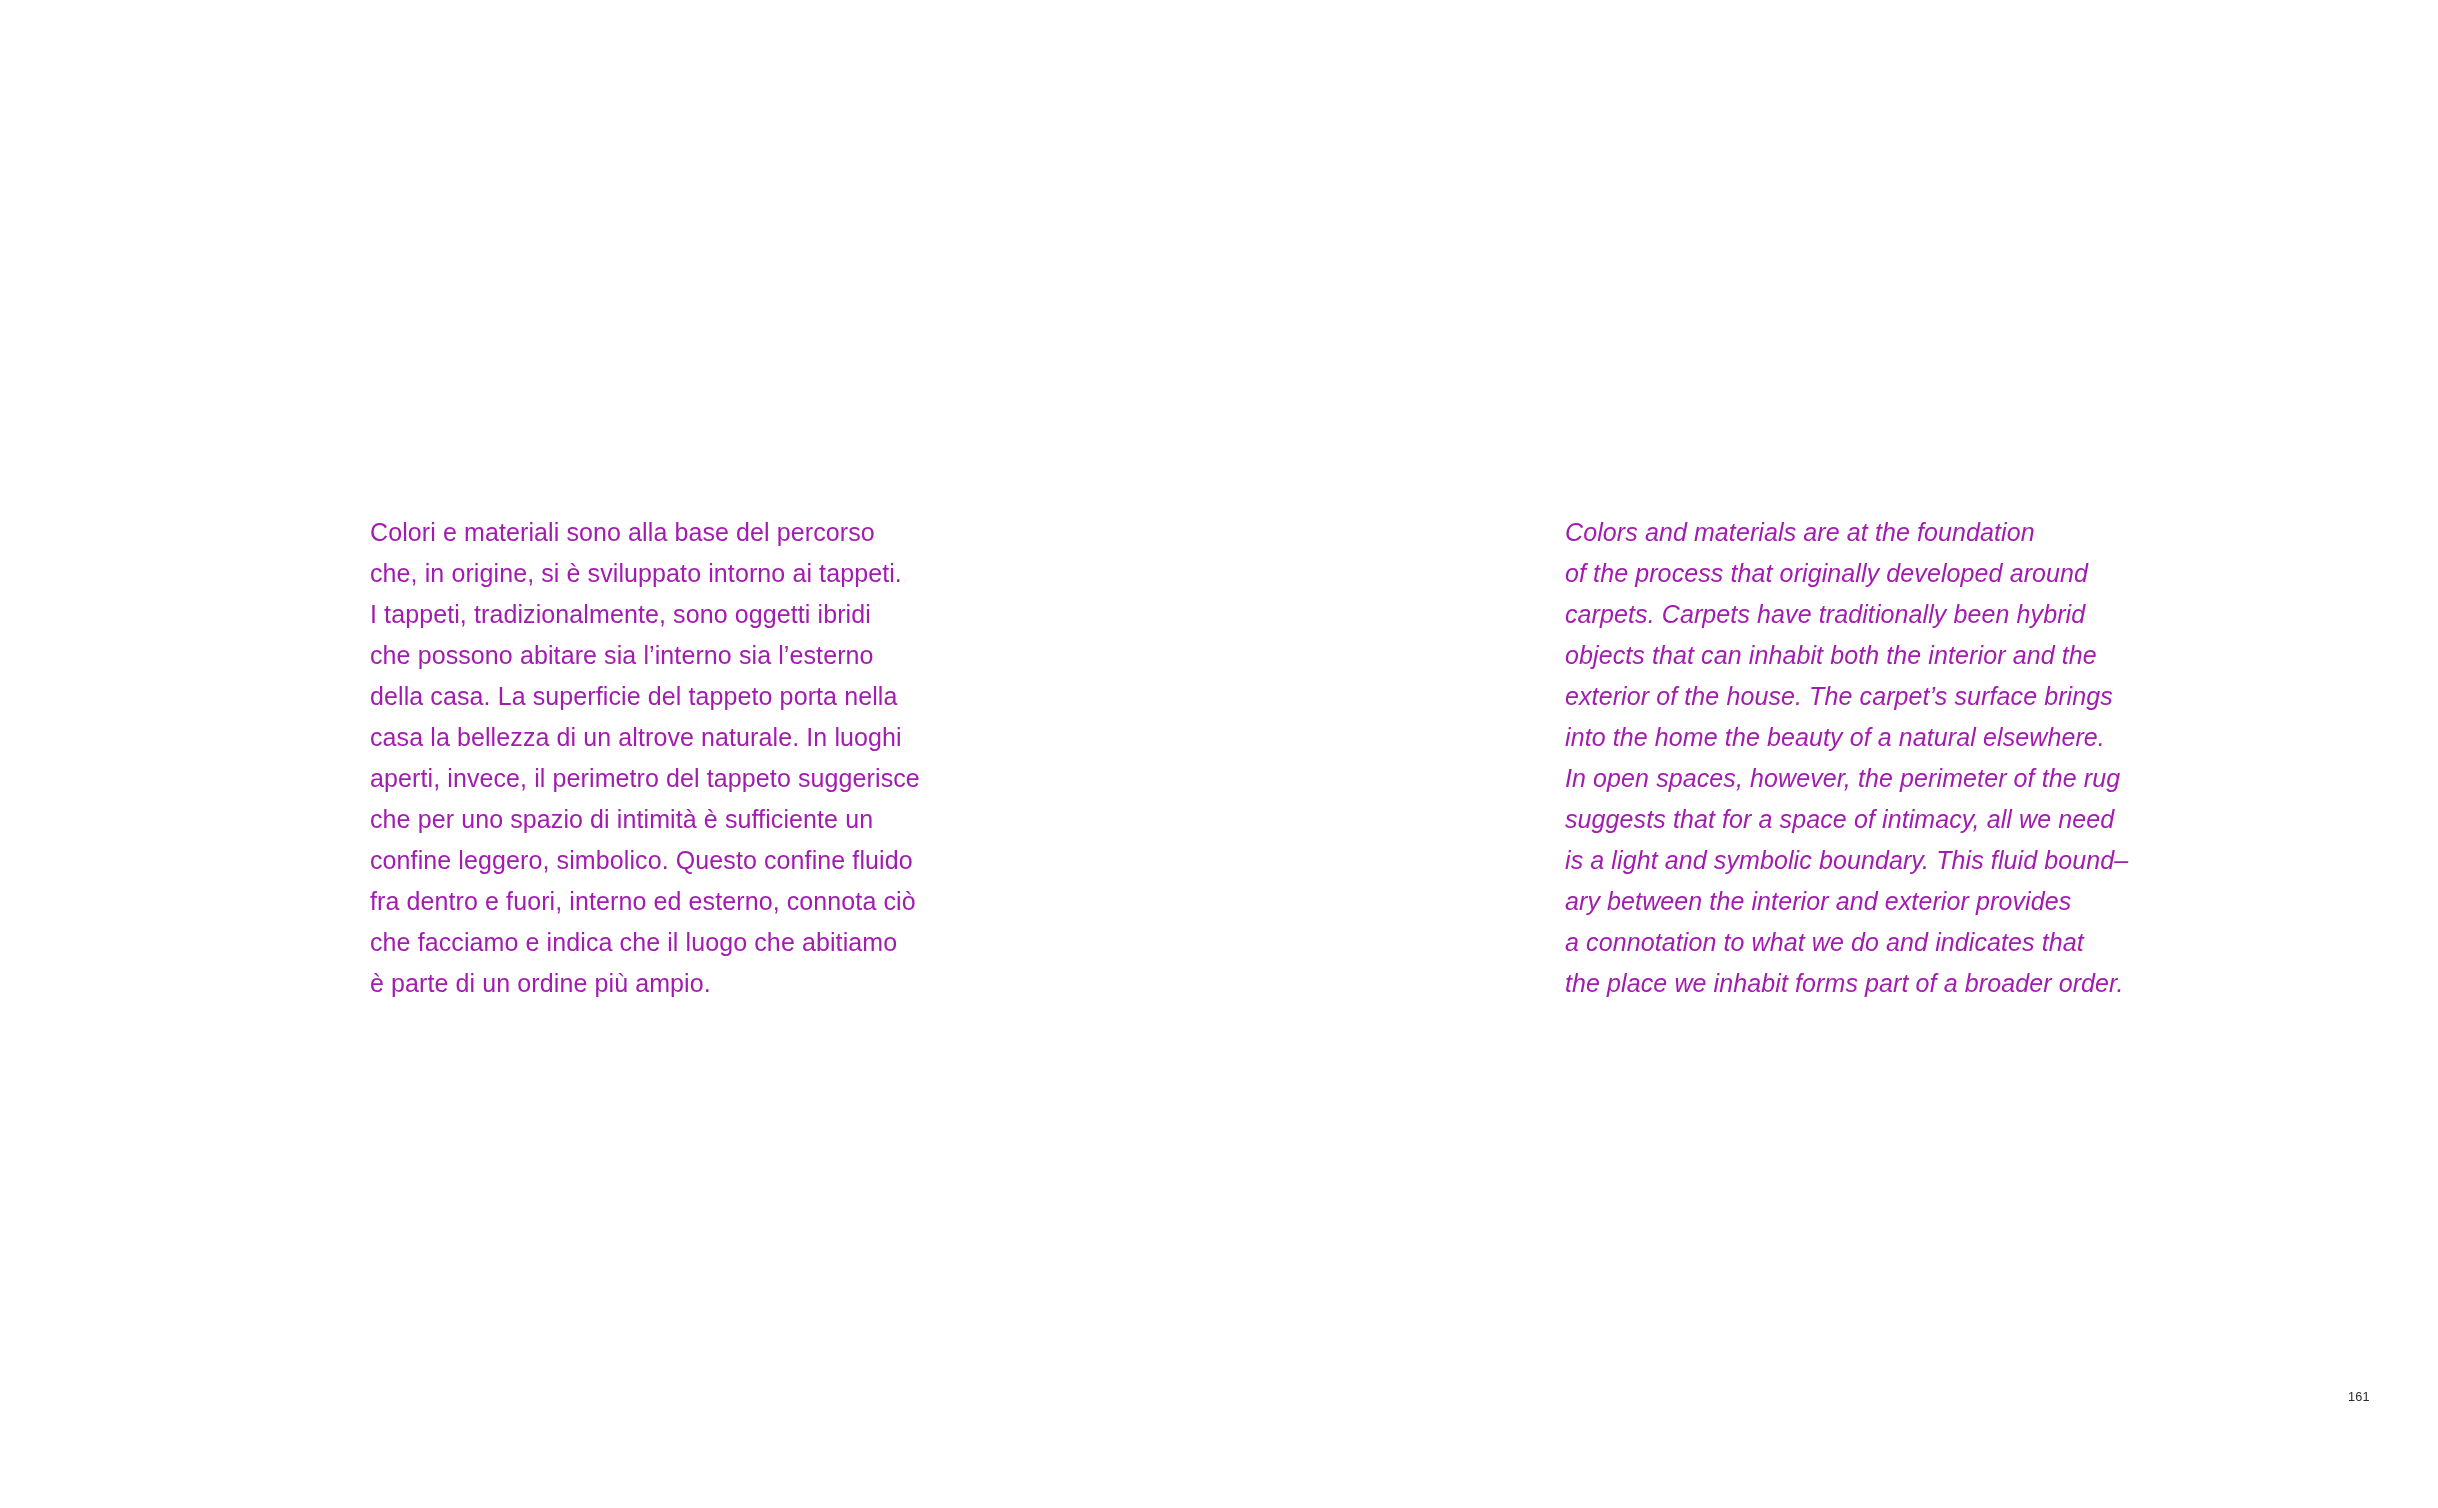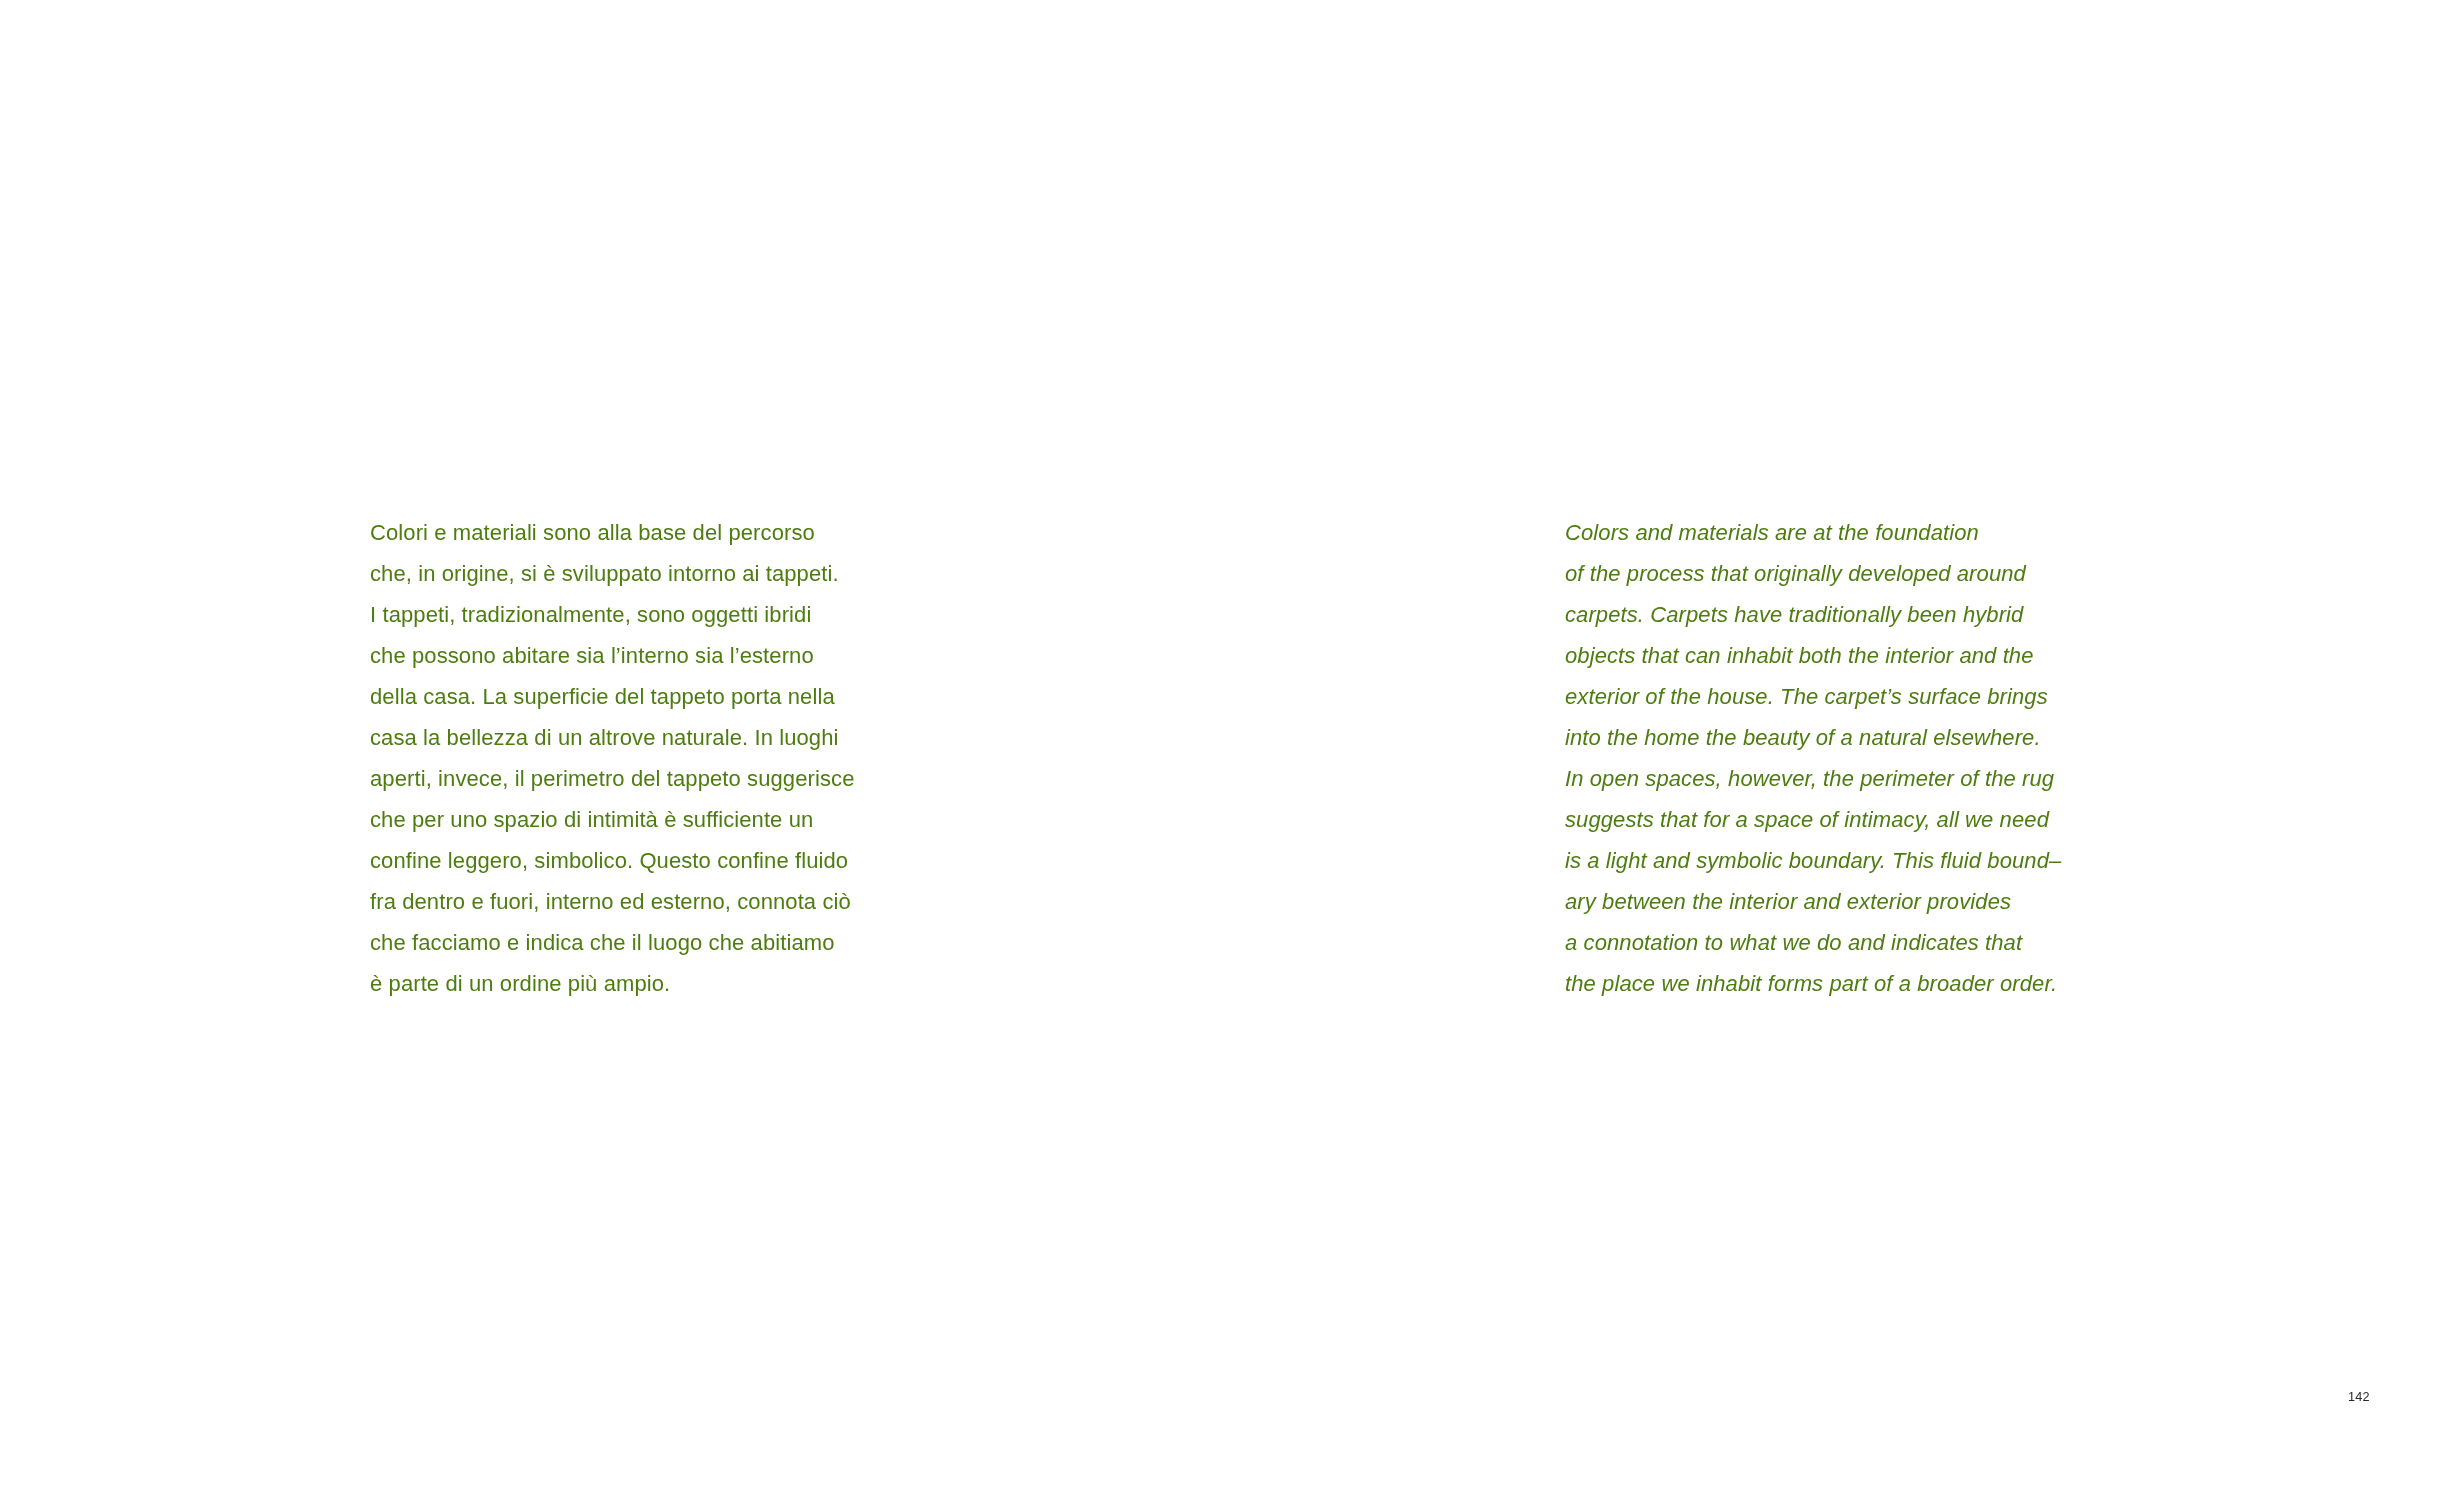--- a/index.html
+++ b/index.html
@@ -31,24 +31,24 @@
     left: 370px;
     width: 585px;
   }
   .column.right {
     left: 1565px;
     width: 585px;
     font-style: italic;
   }
   .body-text {
     margin: 0;
-    font-size: 22px;
+    font-size: 25px;
     line-height: 41px;
     letter-spacing: 0.1px;
-    color: #4d7c0f;
+    color: #a21caf;
     white-space: pre-line;
     font-weight: 400;
   }
   .folio {
     position: absolute;
     left: 2348px;
     top: 1390px;
     font-size: 12.7px;
     letter-spacing: 0.2px;
     color: #2a2a2a;
@@ -83,17 +83,17 @@
 exterior of the house. The carpet’s surface brings
 into the home the beauty of a natural elsewhere.
 In open spaces, however, the perimeter of the rug
 suggests that for a space of intimacy, all we need
 is a light and symbolic boundary. This fluid bound–
 ary between the interior and exterior provides
 a connotation to what we do and indicates that
 the place we inhabit forms part of a broader order.</p>
     </div>
 
-    <div class="folio">142</div>
+    <div class="folio">161</div>
 
   </div>
 </div>
 
 
 </body></html>

